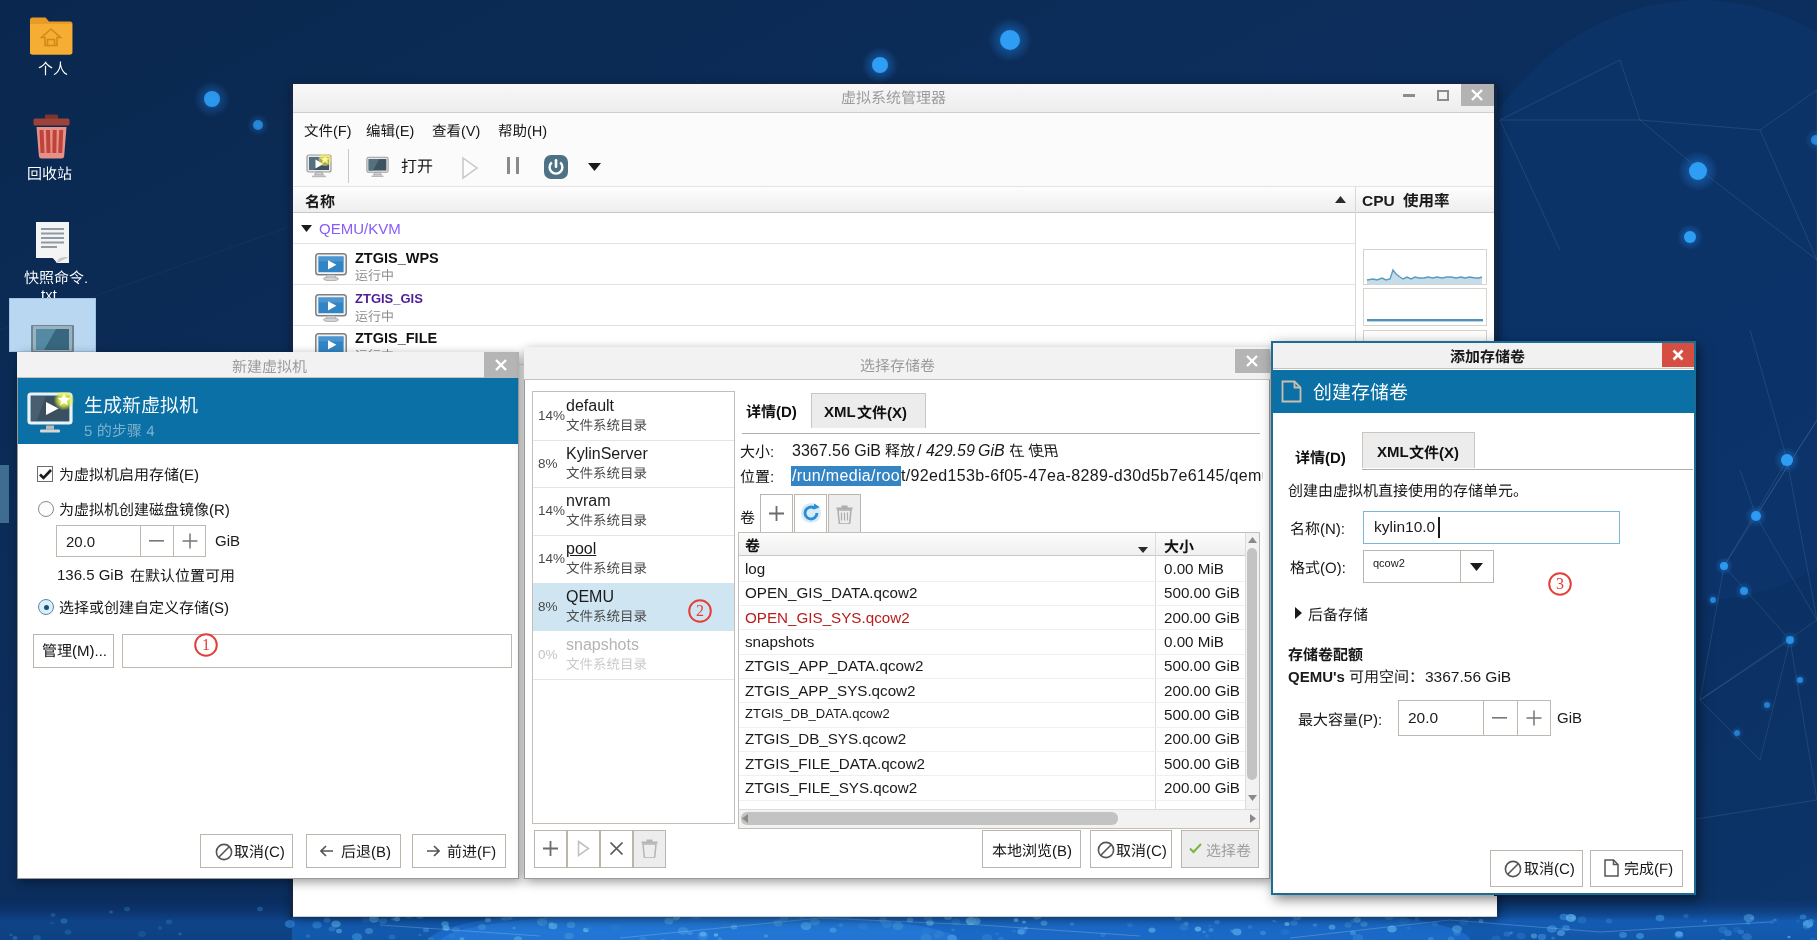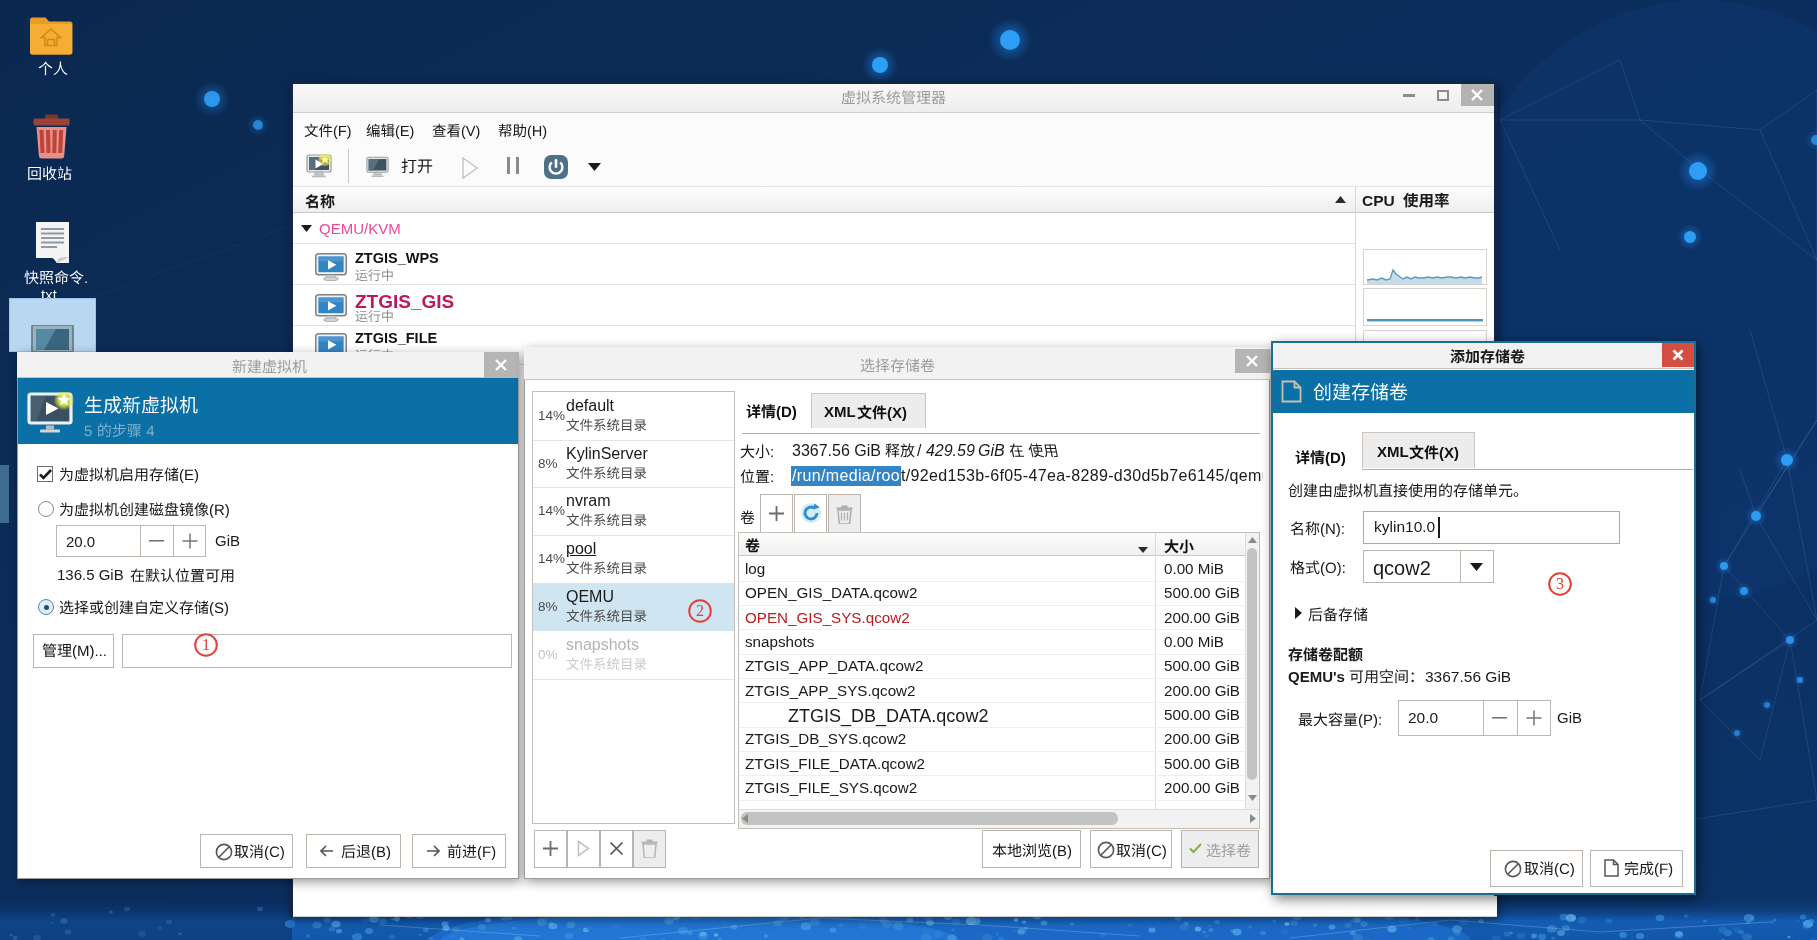--- a/index.html
+++ b/index.html
@@ -435,21 +435,21 @@
   </svg>
 <div style="position:absolute;left:1355px;top:187px;width:1px;height:692px;background:#d8d8d8;"></div>
 <div class="lat" style="left:1362px;top:193px;font-size:15.5px;font-weight:bold;color:#1a1a1a;">CPU </div>
 <svg style="position:absolute;left:1403px;top:188px;" width="49" height="23" viewBox="0 -18 49 23">
     <path d="M4 -13.2C3.1 -11 1.7 -8.8 0.2 -7.4C0.5 -6.9 1 -5.9 1.2 -5.5C1.6 -5.9 2 -6.4 2.4 -6.9V1.4H4.2V-9.6C4.6 -10.2 4.9 -10.8 5.1 -11.4V-10H9.1V-8.9H5.5V-4.3H8.9C8.9 -3.7 8.7 -3.1 8.4 -2.5C7.8 -3 7.3 -3.5 6.9 -4.1L5.4 -3.7C5.9 -2.8 6.6 -2 7.3 -1.3C6.7 -0.9 5.8 -0.4 4.5 -0.2C4.9 0.2 5.4 1 5.6 1.4C7 1 8.1 0.4 8.8 -0.3C10.3 0.5 12.1 1.1 14.2 1.4C14.4 0.9 14.9 0.1 15.3 -0.3C13.2 -0.5 11.4 -0.9 9.9 -1.6C10.4 -2.4 10.7 -3.3 10.8 -4.3H14.6V-8.9H10.9V-10H15V-11.6H10.9V-13.1H9.1V-11.6H5.3L5.7 -12.6ZM7.2 -7.4H9.1V-6V-5.8H7.2ZM10.9 -7.4H12.8V-5.8H10.9V-6Z M17.7 -12.1V-6.6C17.7 -4.4 17.6 -1.6 15.9 0.3C16.3 0.5 17 1.1 17.3 1.5C18.4 0.3 19 -1.4 19.3 -3.1H22.5V1.2H24.4V-3.1H27.6V-0.8C27.6 -0.5 27.5 -0.4 27.2 -0.4C26.9 -0.4 25.9 -0.4 25 -0.5C25.3 0 25.6 0.8 25.6 1.3C27 1.3 28 1.3 28.6 1C29.3 0.7 29.5 0.2 29.5 -0.8V-12.1ZM19.5 -10.4H22.5V-8.6H19.5ZM27.6 -10.4V-8.6H24.4V-10.4ZM19.5 -6.8H22.5V-4.9H19.5C19.5 -5.5 19.5 -6 19.5 -6.6ZM27.6 -6.8V-4.9H24.4V-6.8Z M43.7 -10C43.2 -9.3 42.3 -8.5 41.7 -8L43 -7.2C43.7 -7.6 44.5 -8.4 45.2 -9.1ZM32.1 -8.9C32.9 -8.4 33.9 -7.7 34.4 -7.1L35.7 -8.2C35.2 -8.8 34.1 -9.5 33.3 -9.9ZM31.7 -3.2V-1.5H37.8V1.4H39.7V-1.5H45.8V-3.2H39.7V-4.2H37.8V-3.2ZM37.3 -12.8 37.9 -11.9H32.1V-10.2H37.4C37 -9.7 36.7 -9.3 36.6 -9.2C36.3 -8.9 36.1 -8.7 35.8 -8.6C36 -8.2 36.3 -7.5 36.3 -7.2C36.6 -7.3 36.9 -7.3 38.1 -7.4C37.6 -6.9 37.1 -6.5 36.9 -6.3C36.3 -5.9 36 -5.6 35.6 -5.5C35.7 -5.1 36 -4.4 36.1 -4.1C36.4 -4.2 37 -4.3 40.7 -4.7C40.9 -4.4 41 -4.2 41.1 -3.9L42.5 -4.5C42.4 -4.9 42.1 -5.3 41.9 -5.8C42.8 -5.2 43.8 -4.5 44.4 -4L45.7 -5.1C45 -5.7 43.6 -6.5 42.6 -7.1L41.6 -6.2C41.4 -6.6 41.1 -7 40.9 -7.3L39.5 -6.8C39.7 -6.5 39.9 -6.3 40 -6L38.4 -5.9C39.6 -6.9 40.9 -8.1 41.9 -9.3L40.5 -10.2C40.2 -9.7 39.9 -9.3 39.5 -8.9L38.1 -8.9C38.5 -9.3 38.9 -9.8 39.2 -10.2H45.6V-11.9H40.1C39.9 -12.4 39.5 -12.9 39.2 -13.3ZM31.6 -5.5 32.5 -4C33.4 -4.4 34.5 -5 35.6 -5.5L35.9 -5.7L35.5 -7.1C34.1 -6.5 32.6 -5.8 31.6 -5.5Z" fill="#1a1a1a"></path>
   </svg>
 <div style="position:absolute;left:293px;top:213px;width:1062px;height:31px;border-bottom:1px solid #e2e2e2;"></div>
 <svg style="position:absolute;left:301px;top:225px" width="11" height="7">
     <path d="M0 0 h11 l-5.5 7 z" fill="#1a1a1a"></path>
   </svg>
-<div class="lat" style="left:319px;top:221px;font-size:15px;color:#ec4899;">QEMU/KVM</div>
+<div class="lat" style="left:319px;top:221px;font-size:15px;color:#8b5cf6;">QEMU/KVM</div>
 <div style="position:absolute;left:293px;top:244px;width:1062px;height:41px;border-bottom:1px solid #e2e2e2;"></div>
 <svg style="position:absolute;left:315px;top:253px" width="32" height="28" viewBox="0 0 32 28">
 <rect x="0.8" y="0.8" width="30.4" height="21" rx="2.8" fill="#f2f2f2" stroke="#808080" stroke-width="1.5"></rect>
 <rect x="3.4" y="3.4" width="25.2" height="15.8" fill="#3285c5"></rect>
 <rect x="3.4" y="3.4" width="25.2" height="5" fill="#61a3d8" opacity="0.55"></rect>
 <path d="M13 7.2 l8.4 4.6 -8.4 4.6 z" fill="#fff"></path>
 <path d="M12 22 h8 l1.2 2.8 h-10.4 z" fill="#dcdcdc" stroke="#9a9a9a" stroke-width="0.6"></path>
 <ellipse cx="16" cy="25.8" rx="7.6" ry="1.9" fill="#d4d4d4" stroke="#9a9a9a" stroke-width="0.7"></ellipse>
 </svg>
 <div class="lat" style="left:355px;top:251px;font-size:14.5px;font-weight:bold;color:#111;">ZTGIS_WPS</div>
@@ -458,21 +458,21 @@
   </svg>
 <div style="position:absolute;left:293px;top:285px;width:1062px;height:41px;border-bottom:1px solid #e2e2e2;"></div>
 <svg style="position:absolute;left:315px;top:294px" width="32" height="28" viewBox="0 0 32 28">
 <rect x="0.8" y="0.8" width="30.4" height="21" rx="2.8" fill="#f2f2f2" stroke="#808080" stroke-width="1.5"></rect>
 <rect x="3.4" y="3.4" width="25.2" height="15.8" fill="#3285c5"></rect>
 <rect x="3.4" y="3.4" width="25.2" height="5" fill="#61a3d8" opacity="0.55"></rect>
 <path d="M13 7.2 l8.4 4.6 -8.4 4.6 z" fill="#fff"></path>
 <path d="M12 22 h8 l1.2 2.8 h-10.4 z" fill="#dcdcdc" stroke="#9a9a9a" stroke-width="0.6"></path>
 <ellipse cx="16" cy="25.8" rx="7.6" ry="1.9" fill="#d4d4d4" stroke="#9a9a9a" stroke-width="0.7"></ellipse>
 </svg>
-<div class="lat" style="left:355px;top:292px;font-size:19px;font-weight:bold;color:#be185d;">ZTGIS_GIS</div>
+<div class="lat" style="left:355px;top:292px;font-size:13px;font-weight:bold;color:#4c1d95;">ZTGIS_GIS</div>
 <svg style="position:absolute;left:355px;top:306px;" width="41" height="19" viewBox="0 -15 41 19">
     <path d="M4.9 -10.1V-9.2H11.5V-10.1ZM0.9 -9.6C1.7 -9.1 2.7 -8.3 3.2 -7.9L3.9 -8.6C3.3 -9 2.3 -9.7 1.5 -10.2ZM4.9 -1.5C5.3 -1.7 5.8 -1.8 10.7 -2.2L11.2 -1.2L12.1 -1.7C11.6 -2.7 10.6 -4.4 9.8 -5.6L8.9 -5.2C9.4 -4.6 9.8 -3.8 10.3 -3L6 -2.7C6.7 -3.7 7.3 -5 7.9 -6.2H12.4V-7.1H4.1V-6.2H6.7C6.2 -4.9 5.5 -3.6 5.3 -3.3C5 -2.9 4.8 -2.6 4.5 -2.5C4.7 -2.3 4.8 -1.8 4.9 -1.5ZM3.3 -6.4H0.5V-5.5H2.3V-1.3C1.8 -1.1 1.1 -0.5 0.5 0.2L1.2 1.1C1.8 0.2 2.5 -0.5 2.9 -0.5C3.2 -0.5 3.6 -0.1 4.2 0.2C5.1 0.8 6.2 0.9 7.8 0.9C9.2 0.9 11.4 0.9 12.3 0.8C12.3 0.5 12.4 0 12.6 -0.3C11.2 -0.1 9.3 -0 7.8 -0C6.3 -0 5.2 -0.1 4.4 -0.7C3.9 -1 3.5 -1.2 3.3 -1.4Z M18.7 -10.1V-9.2H25.1V-10.1ZM16.5 -10.9C15.8 -10 14.5 -8.8 13.5 -8.1C13.6 -7.9 13.9 -7.5 14 -7.3C15.2 -8.1 16.5 -9.4 17.4 -10.5ZM18.1 -6.6V-5.6H22.5V-0.2C22.5 -0 22.4 0.1 22.1 0.1C21.9 0.1 21 0.1 20.1 0C20.2 0.3 20.4 0.7 20.4 1C21.7 1 22.4 1 22.9 0.9C23.3 0.7 23.5 0.4 23.5 -0.2V-5.6H25.4V-6.6ZM17 -8.1C16.1 -6.7 14.7 -5.1 13.3 -4.2C13.5 -4 13.9 -3.6 14 -3.4C14.5 -3.8 15 -4.2 15.5 -4.7V1.1H16.5V-5.8C17 -6.4 17.5 -7.1 17.9 -7.8Z M32 -10.9V-8.6H27.2V-2.4H28.2V-3.2H32V1H33V-3.2H36.7V-2.5H37.7V-8.6H33V-10.9ZM28.2 -4.2V-7.6H32V-4.2ZM36.7 -4.2H33V-7.6H36.7Z" fill="#8c8c8c"></path>
   </svg>
 <div style="position:absolute;left:293px;top:324px;width:1062px;height:41px;border-bottom:1px solid #e2e2e2;"></div>
 <svg style="position:absolute;left:315px;top:333px" width="32" height="28" viewBox="0 0 32 28">
 <rect x="0.8" y="0.8" width="30.4" height="21" rx="2.8" fill="#f2f2f2" stroke="#808080" stroke-width="1.5"></rect>
 <rect x="3.4" y="3.4" width="25.2" height="15.8" fill="#3285c5"></rect>
 <rect x="3.4" y="3.4" width="25.2" height="5" fill="#61a3d8" opacity="0.55"></rect>
 <path d="M13 7.2 l8.4 4.6 -8.4 4.6 z" fill="#fff"></path>
 <path d="M12 22 h8 l1.2 2.8 h-10.4 z" fill="#dcdcdc" stroke="#9a9a9a" stroke-width="0.6"></path>
@@ -710,21 +710,21 @@
 <div style="position:absolute;left:739px;top:629.35px;width:506px;height:1px;background:#efefef;"></div>
 <div class="lat" style="left:745px;top:633.9px;font-size:15.2px;color:#1a1a1a;">snapshots</div>
 <div class="lat" style="left:1164px;top:633.9px;font-size:15.2px;color:#1a1a1a;">0.00 MiB</div>
 <div style="position:absolute;left:739px;top:653.7px;width:506px;height:1px;background:#efefef;"></div>
 <div class="lat" style="left:745px;top:658.2px;font-size:15.2px;color:#1a1a1a;">ZTGIS_APP_DATA.qcow2</div>
 <div class="lat" style="left:1164px;top:658.2px;font-size:15.2px;color:#1a1a1a;">500.00 GiB</div>
 <div style="position:absolute;left:739px;top:678.0500000000001px;width:506px;height:1px;background:#efefef;"></div>
 <div class="lat" style="left:745px;top:682.6px;font-size:15.2px;color:#1a1a1a;">ZTGIS_APP_SYS.qcow2</div>
 <div class="lat" style="left:1164px;top:682.6px;font-size:15.2px;color:#1a1a1a;">200.00 GiB</div>
 <div style="position:absolute;left:739px;top:702.4000000000001px;width:506px;height:1px;background:#efefef;"></div>
-<div class="lat" style="left:788px;top:706.9px;font-size:18px;color:#1a1a1a;">ZTGIS_DB_DATA.qcow2</div>
+<div class="lat" style="left:745px;top:706.9px;font-size:13px;color:#1a1a1a;">ZTGIS_DB_DATA.qcow2</div>
 <div class="lat" style="left:1164px;top:706.9px;font-size:15.2px;color:#1a1a1a;">500.00 GiB</div>
 <div style="position:absolute;left:739px;top:726.7500000000001px;width:506px;height:1px;background:#efefef;"></div>
 <div class="lat" style="left:745px;top:731.3px;font-size:15.2px;color:#1a1a1a;">ZTGIS_DB_SYS.qcow2</div>
 <div class="lat" style="left:1164px;top:731.3px;font-size:15.2px;color:#1a1a1a;">200.00 GiB</div>
 <div style="position:absolute;left:739px;top:751.1000000000001px;width:506px;height:1px;background:#efefef;"></div>
 <div class="lat" style="left:745px;top:755.6px;font-size:15.2px;color:#1a1a1a;">ZTGIS_FILE_DATA.qcow2</div>
 <div class="lat" style="left:1164px;top:755.6px;font-size:15.2px;color:#1a1a1a;">500.00 GiB</div>
 <div style="position:absolute;left:739px;top:775.4500000000002px;width:506px;height:1px;background:#efefef;"></div>
 <div class="lat" style="left:745px;top:780.0px;font-size:15.2px;color:#1a1a1a;">ZTGIS_FILE_SYS.qcow2</div>
 <div class="lat" style="left:1164px;top:780.0px;font-size:15.2px;color:#1a1a1a;">200.00 GiB</div>
@@ -816,21 +816,21 @@
     <path d="M3.9 -7.9C4.7 -7.4 5.6 -6.7 6.3 -6.1C4.5 -5.2 2.6 -4.5 0.7 -4.1C0.9 -3.8 1.2 -3.4 1.3 -3.1C2.1 -3.3 3 -3.5 3.8 -3.8V1.2H4.9V0.4H11.6V1.2H12.7V-5.1H6.8C9.3 -6.4 11.4 -8.3 12.7 -10.7L11.9 -11.2L11.7 -11.1H6.4C6.8 -11.5 7.1 -12 7.4 -12.4L6.1 -12.6C5.2 -11.2 3.5 -9.5 1 -8.4C1.3 -8.2 1.7 -7.8 1.8 -7.5C3.3 -8.2 4.4 -9.1 5.4 -10.1H11C10.1 -8.7 8.8 -7.6 7.3 -6.7C6.6 -7.3 5.6 -8 4.8 -8.6ZM11.6 -0.6H4.9V-4.1H11.6Z M22.7 -6.8C22.3 -4.9 21.7 -3 20.9 -1.8C21.1 -1.7 21.6 -1.4 21.8 -1.2C22.6 -2.5 23.3 -4.5 23.7 -6.6ZM26.7 -6.6C27.4 -5 28 -2.8 28.2 -1.4L29.3 -1.7C29 -3.1 28.4 -5.2 27.7 -6.9ZM23 -12.6C22.6 -10.7 22 -8.7 21.1 -7.4V-8.3H19.2V-11C19.9 -11.1 20.6 -11.4 21.1 -11.6L20.5 -12.5C19.4 -12 17.5 -11.5 15.9 -11.3C16.1 -11 16.2 -10.7 16.3 -10.4C16.9 -10.5 17.5 -10.6 18.1 -10.7V-8.3H15.8V-7.2H18C17.4 -5.5 16.4 -3.6 15.5 -2.5C15.7 -2.2 15.9 -1.8 16.1 -1.5C16.8 -2.5 17.5 -3.9 18.1 -5.4V1.2H19.2V-5.5C19.7 -4.9 20.2 -4 20.5 -3.6L21.1 -4.5C20.9 -4.9 19.6 -6.2 19.2 -6.7V-7.2H21L20.9 -7.2C21.2 -7 21.7 -6.7 21.9 -6.6C22.4 -7.4 22.9 -8.4 23.3 -9.6H24.8V-0.2C24.8 0 24.7 0.1 24.5 0.1C24.3 0.1 23.7 0.1 23 0.1C23.1 0.4 23.3 0.8 23.4 1.1C24.3 1.1 25 1.1 25.4 0.9C25.8 0.8 25.9 0.4 25.9 -0.2V-9.6H27.9C27.7 -9 27.4 -8.4 27.1 -7.9L28.2 -7.6C28.6 -8.5 29 -9.5 29.4 -10.5L28.6 -10.7L28.5 -10.6H23.6C23.8 -11.2 23.9 -11.8 24.1 -12.4Z M30.9 -3.9Q30.9 -6 31.6 -7.7Q32.3 -9.4 33.6 -10.9H34.9Q33.5 -9.3 32.9 -7.6Q32.3 -5.9 32.3 -3.9Q32.3 -1.9 32.9 -0.1Q33.5 1.6 34.9 3.1H33.6Q32.2 1.6 31.6 -0.1Q30.9 -1.8 30.9 -3.9Z M42.9 0 37.4 -8.8 37.4 -8.1 37.5 -6.9V0H36.2V-10.3H37.9L43.4 -1.5Q43.3 -2.9 43.3 -3.6V-10.3H44.6V0Z M49.9 -3.9Q49.9 -1.8 49.2 -0.1Q48.6 1.6 47.2 3.1H45.9Q47.3 1.6 47.9 -0.1Q48.6 -1.8 48.6 -3.9Q48.6 -5.9 47.9 -7.6Q47.3 -9.3 45.9 -10.9H47.2Q48.6 -9.4 49.2 -7.7Q49.9 -6 49.9 -3.9Z M52.2 -6.4V-7.9H53.6V-6.4ZM52.2 0V-1.5H53.6V0Z" fill="#1a1a1a"></path>
   </svg>
 <div style="position:absolute;left:1363px;top:511px;width:257px;height:33px;background:#fff;border:1.5px solid #7ab6d9;"></div>
 <div class="lat" style="left:1374px;top:519px;font-size:15.5px;color:#1a1a1a;">kylin10.0</div>
 <div style="position:absolute;left:1438px;top:517px;width:1.5px;height:21px;background:#1a1a1a;"></div>
 <svg style="position:absolute;left:1290px;top:556px;" width="58" height="22" viewBox="0 -17 58 22">
     <path d="M8.6 -10H11.9C11.5 -9.1 10.8 -8.2 10.1 -7.4C9.4 -8.2 8.8 -9 8.4 -9.7ZM3 -12.6V-9.4H0.8V-8.3H2.9C2.4 -6.3 1.4 -3.9 0.4 -2.6C0.6 -2.4 0.9 -1.9 1 -1.6C1.8 -2.6 2.5 -4.3 3 -6V1.2H4.1V-6.4C4.6 -5.7 5.1 -4.9 5.3 -4.5L6 -5.3C5.7 -5.7 4.5 -7.2 4.1 -7.7V-8.3H5.8L5.4 -8C5.7 -7.8 6.1 -7.5 6.3 -7.3C6.8 -7.7 7.3 -8.2 7.8 -8.8C8.2 -8.1 8.7 -7.4 9.4 -6.8C8.1 -5.7 6.6 -4.8 5.1 -4.4C5.3 -4.1 5.6 -3.7 5.8 -3.4C6.1 -3.6 6.5 -3.8 6.9 -3.9V1.2H8V0.6H12.2V1.2H13.3V-4L13.9 -3.8C14.1 -4.1 14.4 -4.5 14.7 -4.7C13.2 -5.2 11.9 -5.9 10.9 -6.7C11.9 -7.8 12.8 -9.2 13.3 -10.7L12.6 -11L12.4 -11H9.2C9.4 -11.4 9.6 -11.9 9.8 -12.3L8.7 -12.6C8.1 -11.1 7.2 -9.6 6 -8.5V-9.4H4.1V-12.6ZM8 -0.4V-3.3H12.2V-0.4ZM7.7 -4.3C8.5 -4.8 9.4 -5.3 10.1 -6C10.9 -5.4 11.7 -4.8 12.7 -4.3Z M25.6 -11.9C26.4 -11.3 27.3 -10.5 27.8 -10L28.6 -10.7C28.1 -11.2 27.2 -12 26.4 -12.5ZM23.5 -12.5C23.5 -11.6 23.5 -10.7 23.5 -9.8H15.8V-8.7H23.6C24 -3.1 25.3 1.2 27.7 1.2C28.9 1.2 29.3 0.5 29.5 -2.2C29.2 -2.3 28.8 -2.5 28.5 -2.8C28.4 -0.8 28.2 0.1 27.8 0.1C26.3 0.1 25.2 -3.6 24.8 -8.7H29.2V-9.8H24.7C24.7 -10.7 24.7 -11.6 24.7 -12.5ZM15.9 -0.4 16.2 0.8C18.2 0.3 20.9 -0.3 23.5 -0.9L23.4 -1.9L20.2 -1.2V-5.4H23V-6.5H16.4V-5.4H19.1V-1Z M30.9 -3.9Q30.9 -6 31.6 -7.7Q32.3 -9.4 33.6 -10.9H34.9Q33.5 -9.3 32.9 -7.6Q32.3 -5.9 32.3 -3.9Q32.3 -1.9 32.9 -0.1Q33.5 1.6 34.9 3.1H33.6Q32.2 1.6 31.6 -0.1Q30.9 -1.8 30.9 -3.9Z M45.9 -5.2Q45.9 -3.6 45.3 -2.4Q44.7 -1.2 43.5 -0.5Q42.4 0.1 40.8 0.1Q39.2 0.1 38.1 -0.5Q36.9 -1.1 36.3 -2.4Q35.7 -3.6 35.7 -5.2Q35.7 -7.7 37.1 -9.1Q38.4 -10.5 40.8 -10.5Q42.4 -10.5 43.6 -9.8Q44.7 -9.2 45.3 -8Q45.9 -6.8 45.9 -5.2ZM44.5 -5.2Q44.5 -7.1 43.6 -8.2Q42.6 -9.3 40.8 -9.3Q39.1 -9.3 38.1 -8.2Q37.1 -7.2 37.1 -5.2Q37.1 -3.3 38.1 -2.1Q39.1 -1 40.8 -1Q42.6 -1 43.6 -2.1Q44.5 -3.2 44.5 -5.2Z M50.7 -3.9Q50.7 -1.8 50.1 -0.1Q49.4 1.6 48 3.1H46.8Q48.1 1.6 48.8 -0.1Q49.4 -1.8 49.4 -3.9Q49.4 -5.9 48.8 -7.6Q48.1 -9.3 46.8 -10.9H48Q49.4 -9.4 50.1 -7.7Q50.7 -6 50.7 -3.9Z M53 -6.4V-7.9H54.5V-6.4ZM53 0V-1.5H54.5V0Z" fill="#1a1a1a"></path>
   </svg>
 <div style="position:absolute;left:1363px;top:550px;width:131px;height:33px;background:#fff;border:1px solid #bcb5ad;"></div>
 <div style="position:absolute;left:1460px;top:550px;width:1px;height:33px;background:#bfb8b0;"></div>
-<div class="lat" style="left:1373px;top:558px;font-size:20px;color:#1a1a1a;">qcow2</div>
+<div class="lat" style="left:1373px;top:558px;font-size:11px;color:#1a1a1a;">qcow2</div>
 <svg style="position:absolute;left:1470px;top:563px" width="13" height="8">
     <path d="M0 0 h13 l-6.5 8 z" fill="#1a1a1a"></path>
   </svg>
 <svg style="position:absolute;left:1547px;top:571px" width="26" height="26" viewBox="0 0 26 26">
     <circle cx="13" cy="13" r="10.8" fill="none" stroke="#e4403a" stroke-width="2"></circle>
     <text x="13" y="18.3" text-anchor="middle" font-family="Liberation Serif" font-size="16" fill="#e4403a">3</text>
   </svg>
 <svg style="position:absolute;left:1295px;top:607px" width="7" height="12">
     <path d="M0 0 L7 6 L0 12 Z" fill="#1a1a1a"></path>
   </svg>

